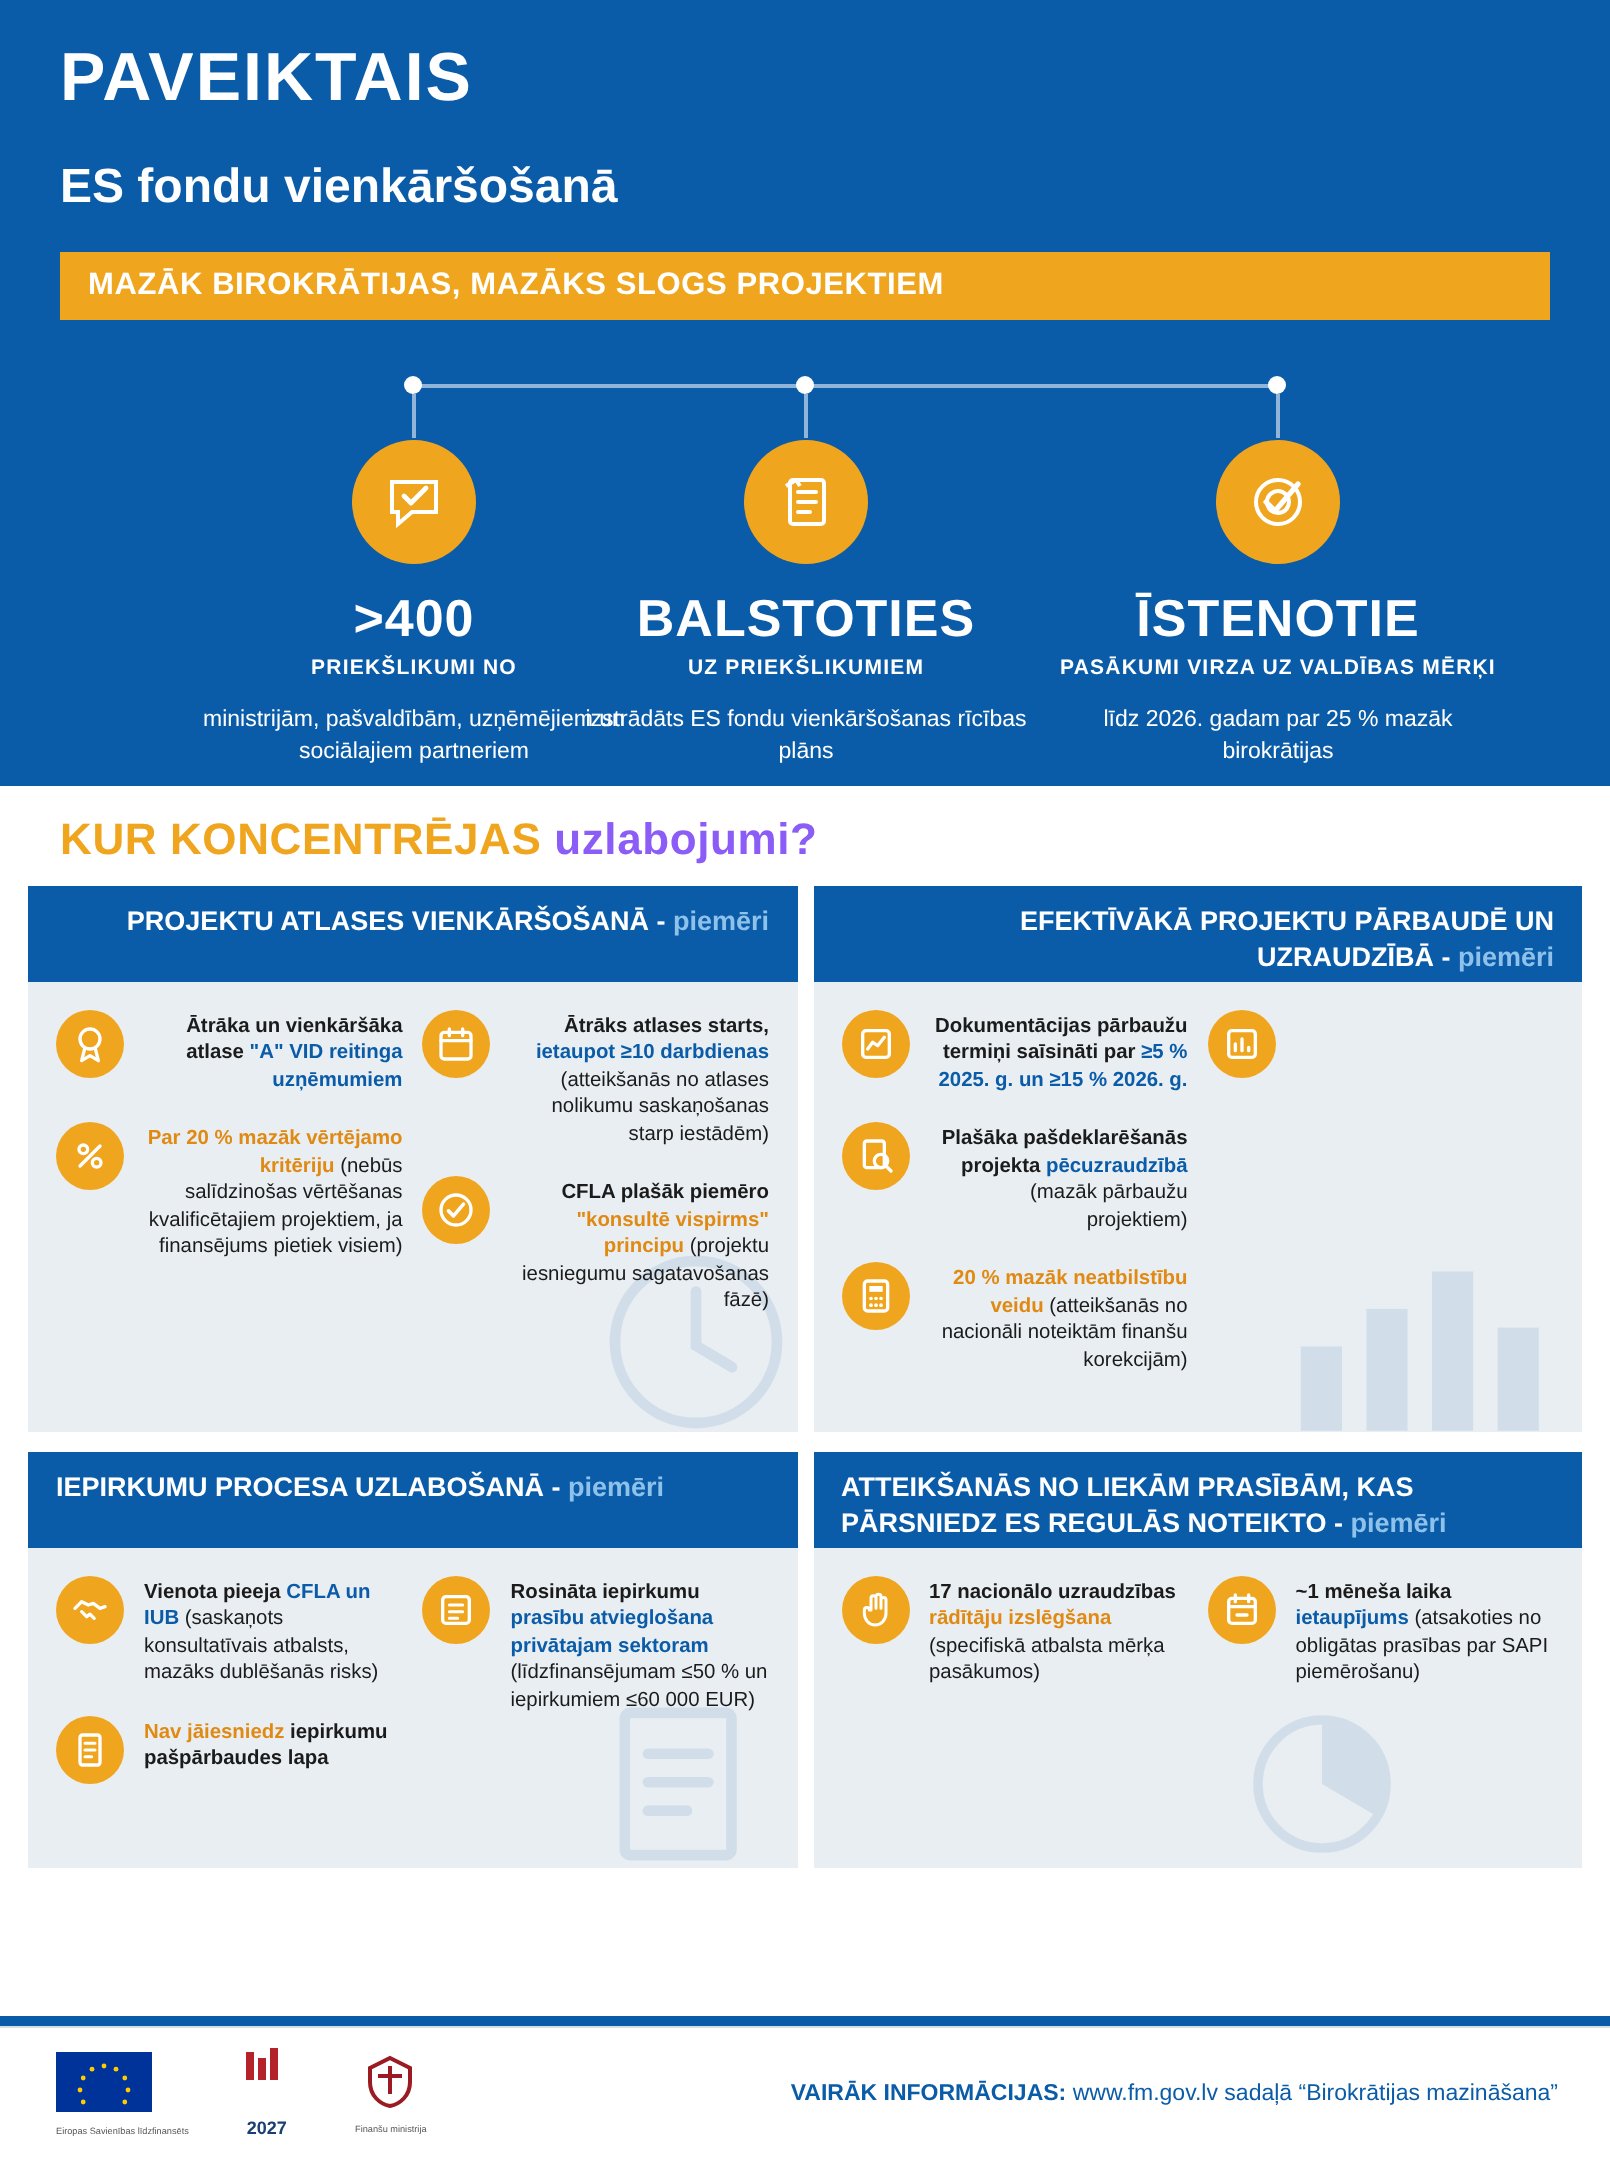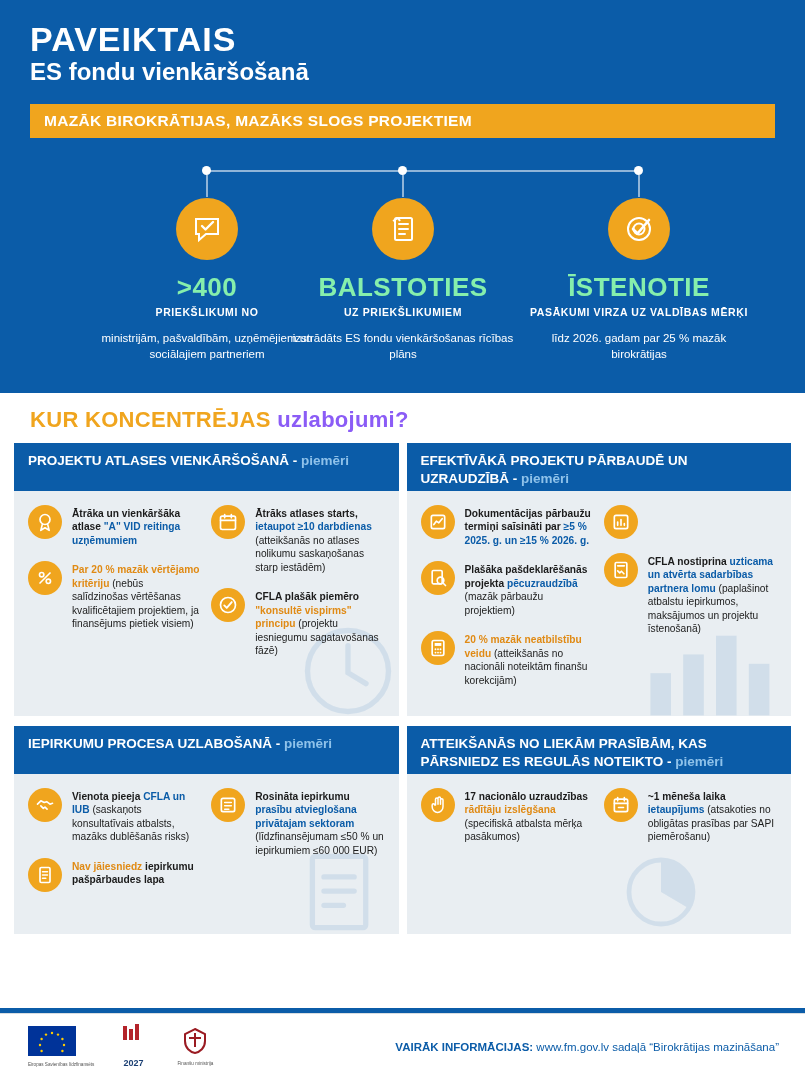--- a/index.html
+++ b/index.html
@@ -11,21 +11,21 @@
   }
   .page { position: relative; width: 805px; height: 1080px; background: #0b5ca8; }
 
   
   .header { padding: 22px 30px 0 30px; }
   .title-main {
     color: #ffffff; font-size: 34px; font-weight: bold; letter-spacing: 1px;
     line-height: 1.05;
   }
   .title-sub {
-    color: #ffffff; font-size: 24px; font-weight: bold; margin-top: 0;
+    color: #ffffff; font-size: 24px; font-weight: bold; margin-top: 22px;
   }
   .banner {
     margin: 18px 30px 0 30px;
     background: #f0a51e;
     padding: 8px 14px;
     color: #ffffff;
     font-size: 15.5px;
     font-weight: bold;
     letter-spacing: .3px;
   }
@@ -44,21 +44,21 @@
     position: absolute; top: 19px; width: 2px; height: 22px; background: rgba(255,255,255,.55);
   }
   .stat {
     position: absolute; top: 42px; width: 230px; text-align: center;
   }
   .circle {
     width: 62px; height: 62px; border-radius: 50%;
     background: #f0a51e; margin: 0 auto 12px auto;
     display: flex; align-items: center; justify-content: center;
   }
-  .stat-num { color: #86efac; font-size: 26px; font-weight: bold; letter-spacing: .5px; }
+  .stat-num { color: #ffffff; font-size: 26px; font-weight: bold; letter-spacing: .5px; }
   .stat-cap { color: #ffffff; font-size: 10.5px; font-weight: bold; letter-spacing: .6px; margin-top: 3px; }
   .stat-desc { color: #ffffff; font-size: 11.5px; line-height: 1.4; margin-top: 12px; }
 
   
   .body-wrap {
     position: absolute; left: 0; top: 393px; width: 805px; height: 620px;
     background: #ffffff;
   }
   .section-title {
     padding: 14px 30px 10px 30px;
@@ -167,21 +167,21 @@
   </div>
 
   <div class="body-wrap">
     <div class="section-title">
       <span>KUR KONCENTRĒJAS</span>
       <span class="blue">uzlabojumi?</span>
     </div>
 
     <div class="grid">
 
-      <div style="display:flex; gap:8px;">
+      <div style="display:flex; gap:8px;text-align:right;">
         <div class="quad" style="flex:1">
           <div class="qhead" style="height:48px">
             <span>PROJEKTU ATLASES VIENKĀRŠOŠANĀ -</span>
             <span class="lt">piemēri</span>
           </div>
           <div class="qbody" style="height:225px">
             <svg class="ghost" style="right:6px; bottom:0; width:90px; height:90px;" viewBox="0 0 100 100">
               <circle cx="50" cy="50" r="45" fill="none" stroke="#0b5ca8" stroke-width="6"></circle>
               <path d="M50 22v30l20 12" fill="none" stroke="#0b5ca8" stroke-width="6" stroke-linecap="round"></path>
             </svg>
@@ -294,32 +294,20 @@
                   </div>
                 </div>
               </div>
               <div class="col">
                 <div class="item">
                   <div class="ic">
                     <svg width="20" height="20" viewBox="0 0 24 24">
                         <rect x="4" y="4" width="16" height="16" rx="2" fill="none" stroke="#fff" stroke-width="2"></rect>
                         <path d="M8 16v-4M12 16v-7M16 16v-2" stroke="#fff" stroke-width="2" stroke-linecap="round"></path>
                       </svg>
-                  </div>
-                </div>
-                <div class="item">
-                  <div class="ic">
-                    <svg width="20" height="20" viewBox="0 0 24 24">
-                        <rect x="5" y="3" width="14" height="18" rx="1.5" fill="none" stroke="#fff" stroke-width="2"></rect>
-                        <path d="M8 13l2.5 2.5 2-2 3 3" fill="none" stroke="#fff" stroke-width="2" stroke-linecap="round" stroke-linejoin="round"></path>
-                        <path d="M8 7h8" stroke="#fff" stroke-width="2" stroke-linecap="round"></path>
-                      </svg>
-                  </div>
-                  <div class="itxt">
-                    <b>CFLA nostiprina </b><span class="bl">uzticama un atvērta sadarbības partnera lomu </span><span>(paplašinot atbalstu iepirkumos, maksājumos un projektu īstenošanā)</span>
                   </div>
                 </div>
               </div>
             </div>
           </div>
         </div>
       </div>
 
       <div style="display:flex; gap:8px; margin-top:10px;">
         <div class="quad" style="flex:1">

